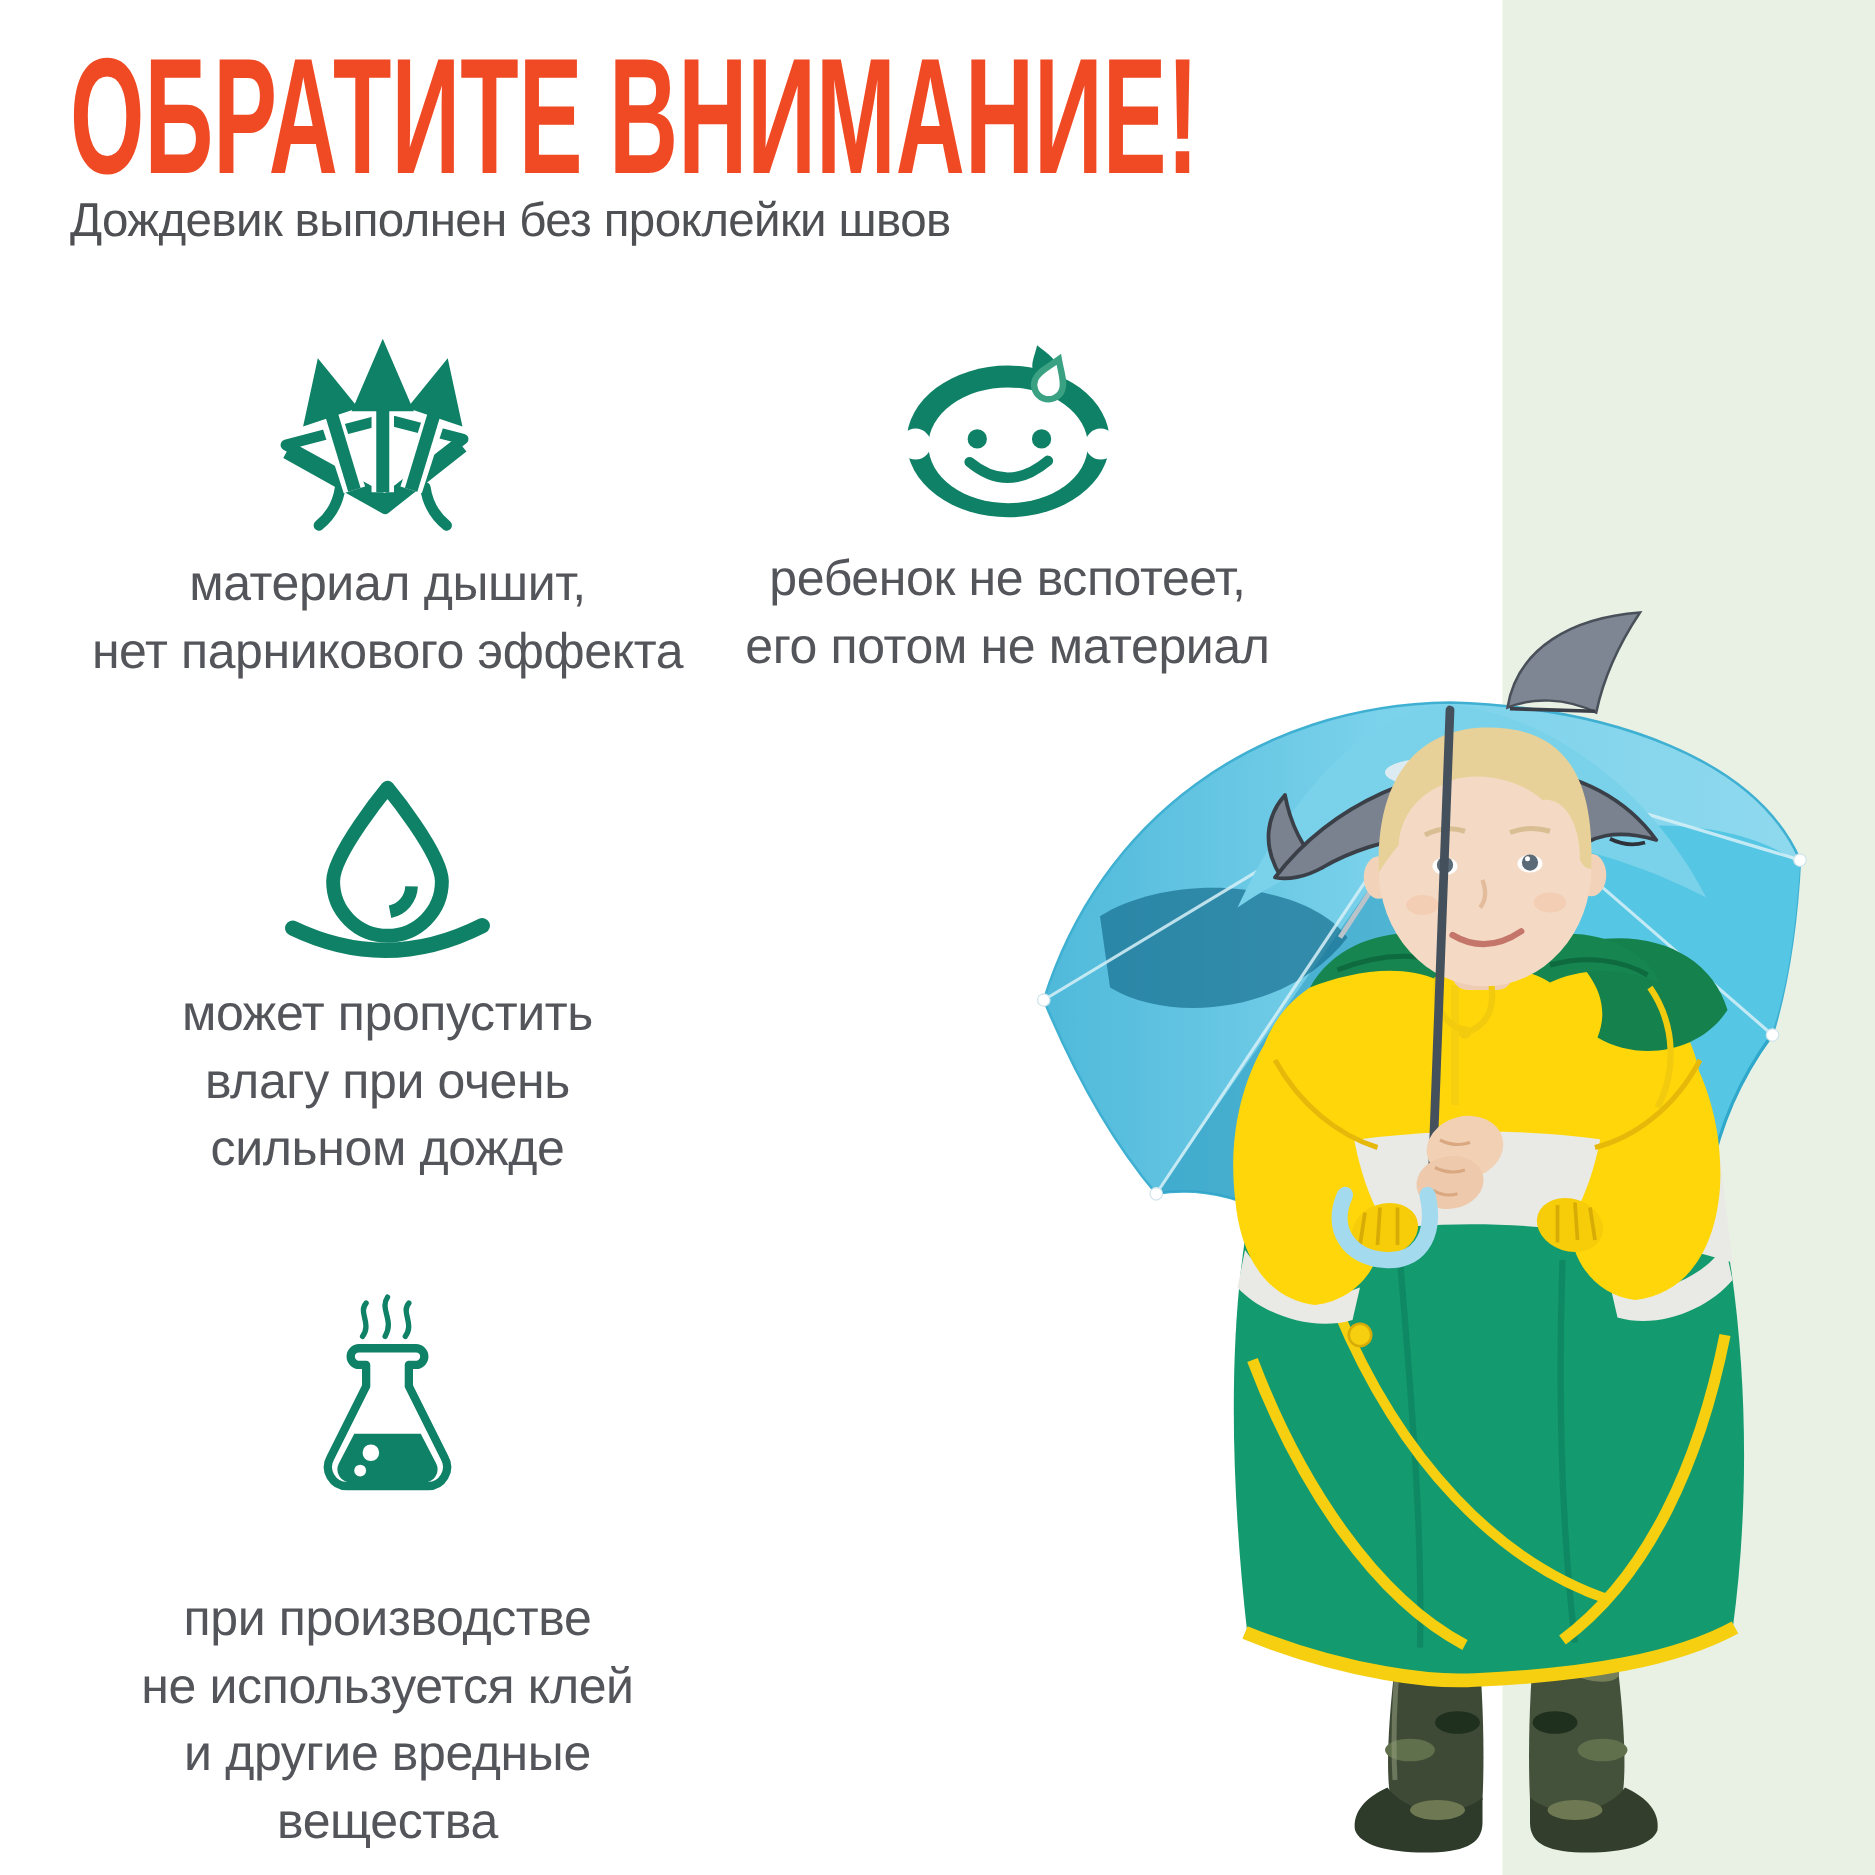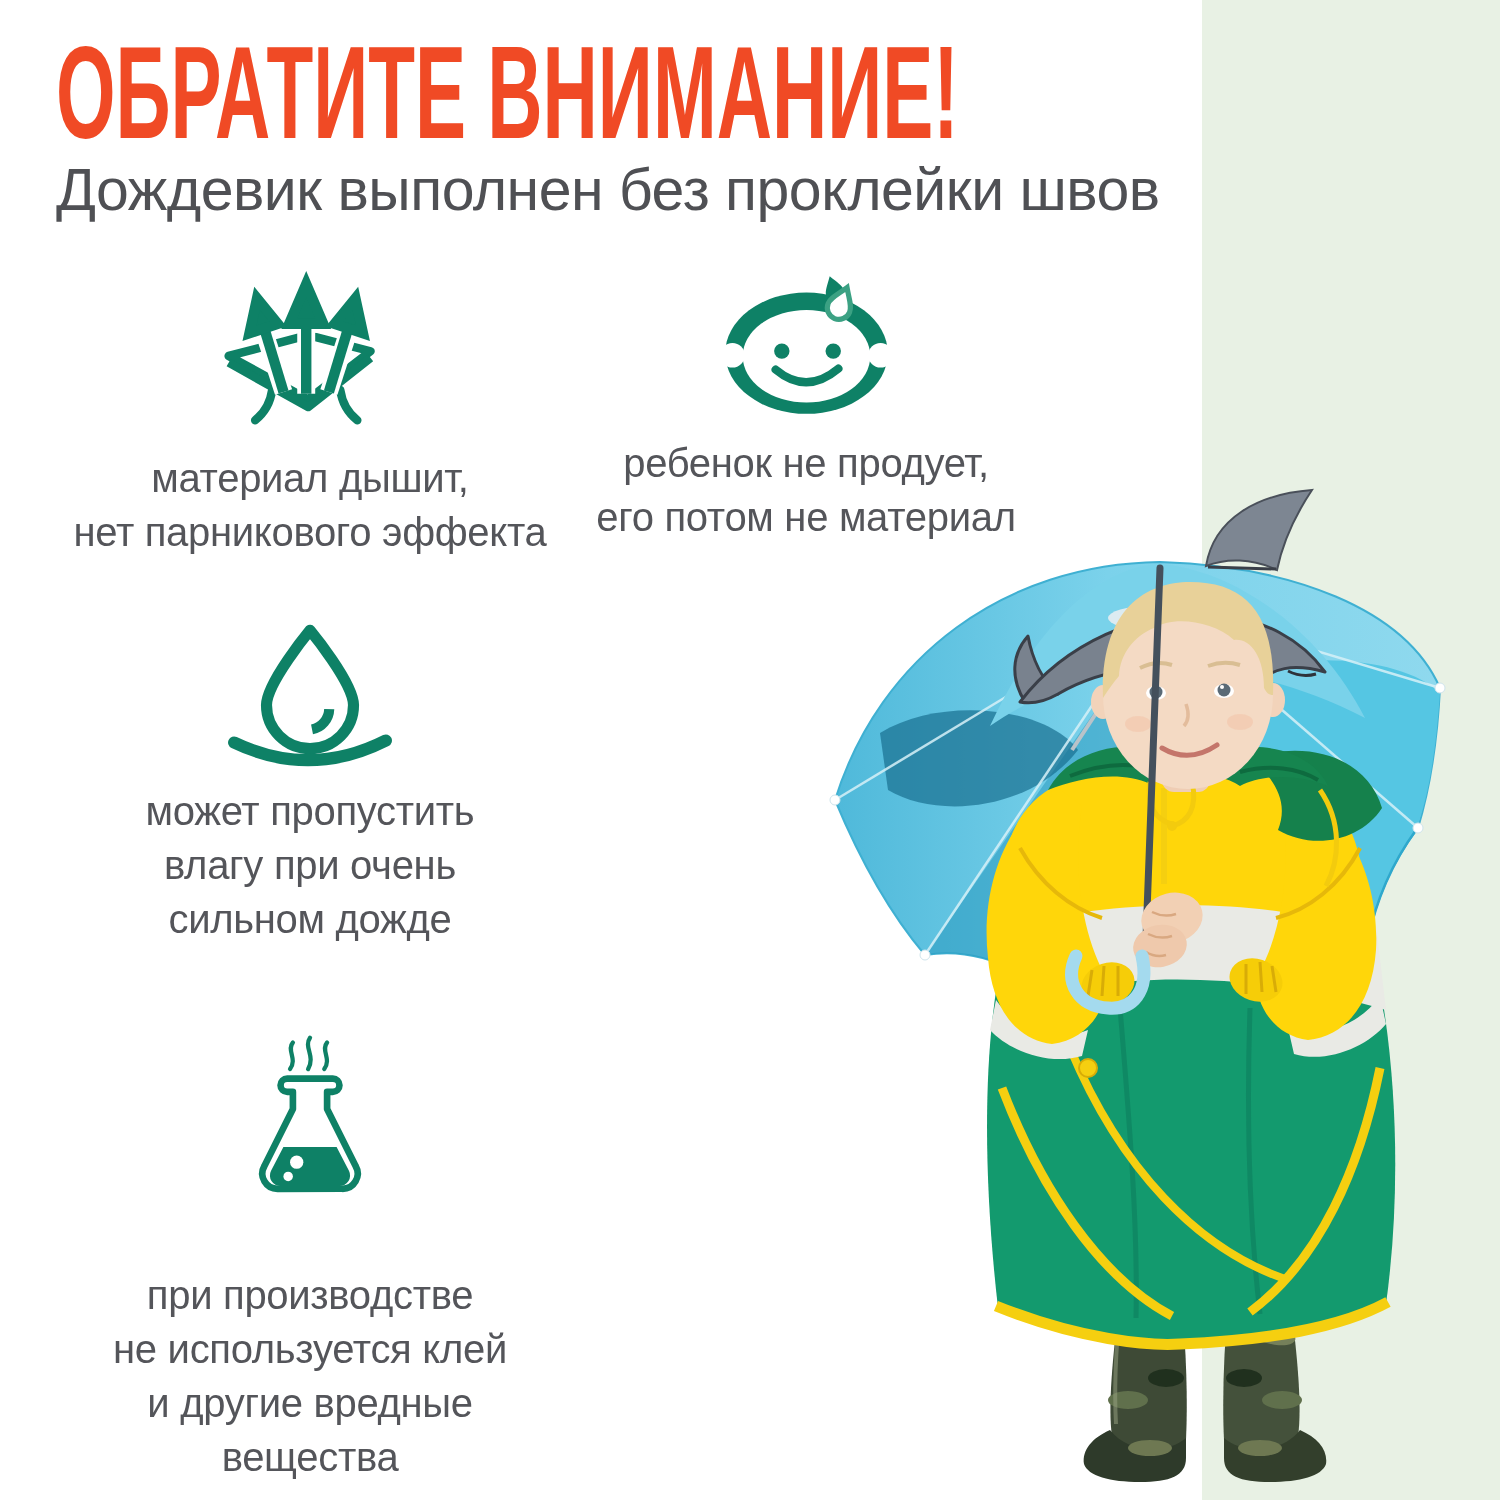--- a/index.html
+++ b/index.html
@@ -9,27 +9,27 @@
     font-family:"Liberation Sans", sans-serif;
   }
   .band{position:absolute;left:1202px;top:0;width:298px;height:1500px;background:#E8F1E4;}
   .title{
     position:absolute;left:56px;top:26px;margin:0;
     font-size:132px;font-weight:700;line-height:1.02;color:#F04A25;
     transform:scaleX(.58);transform-origin:0 0;white-space:nowrap;
   }
   .subtitle{
     position:absolute;left:56px;top:156px;margin:0;
-    font-size:59px;color:#4F5054;letter-spacing:-.5px;white-space:nowrap;
+    font-size:38px;color:#4F5054;letter-spacing:-.5px;white-space:nowrap;
   }
   .feature{position:absolute;width:500px;text-align:center;color:#54555A;}
   .icon-box{display:flex;align-items:center;justify-content:center;}
   .caption{margin:0;font-size:40px;line-height:54px;letter-spacing:-.3px;}
   .caption span{display:block;}
-  .f1{left:60px;top:266px;}  .f1 .icon-box{height:162px;} .f1 .caption{margin-top:23px;}
+  .f1{left:60px;top:266px;}  .f1 .icon-box{height:162px;} .f1 .caption{margin-top:12px;}
   .f2{left:556px;top:266px;} .f2 .icon-box{height:162px;} .f2 .caption{margin-top:8px;}
   .f3{left:60px;top:612px;}  .f3 .icon-box{height:172px;} .f3 .caption{}
   .f4{left:60px;top:1024px;} .f4 .icon-box{height:208px;} .f4 .caption{margin-top:36px;}
   .photo{position:absolute;left:820px;top:488px;width:680px;height:1012px;}
 </style>
 </head>
 <body>
 
 <div>
 
@@ -85,21 +85,21 @@
         <path d="M55,92 Q85,117 116,91" fill="none" stroke="#0E8166" stroke-width="8" stroke-linecap="round"></path>
         <g transform="translate(99,4) rotate(-18)">
           <path d="M9,0 C4,8 0,12 0,17 a9,9 0 0 0 18,0 C18,12 14,8 9,0 Z" fill="#0E8166"></path>
         </g>
         <g transform="translate(114,8) rotate(22) scale(1.25)">
           <path d="M9,0 C4,8 0,12 0,17 a9,9 0 0 0 18,0 C18,12 14,8 9,0 Z" fill="#fff" stroke="#3BA183" stroke-width="4"></path>
         </g>
       </svg>
     </div>
     <p class="caption">
-      <span>ребенок не продует,</span>
+      <span>ребенок не вспотеет,</span>
       <span>его потом не материал</span>
     </p>
   </div>
 
   <div class="feature f3">
     <div class="icon-box">
       <svg width="172" height="157" viewBox="0 0 170 155">
         <path d="M85,10 C85,10 42,62 42,84 a43,43 0 0 0 86,0 C128,62 85,10 85,10 Z" fill="none" stroke="#0E8166" stroke-width="11" stroke-linejoin="round"></path>
         <path d="M104,88 a21,21 0 0 1 -17,20" fill="none" stroke="#0E8166" stroke-width="10"></path>
         <path d="M10,121 Q85,157 160,119" fill="none" stroke="#0E8166" stroke-width="12" stroke-linecap="round"></path>

